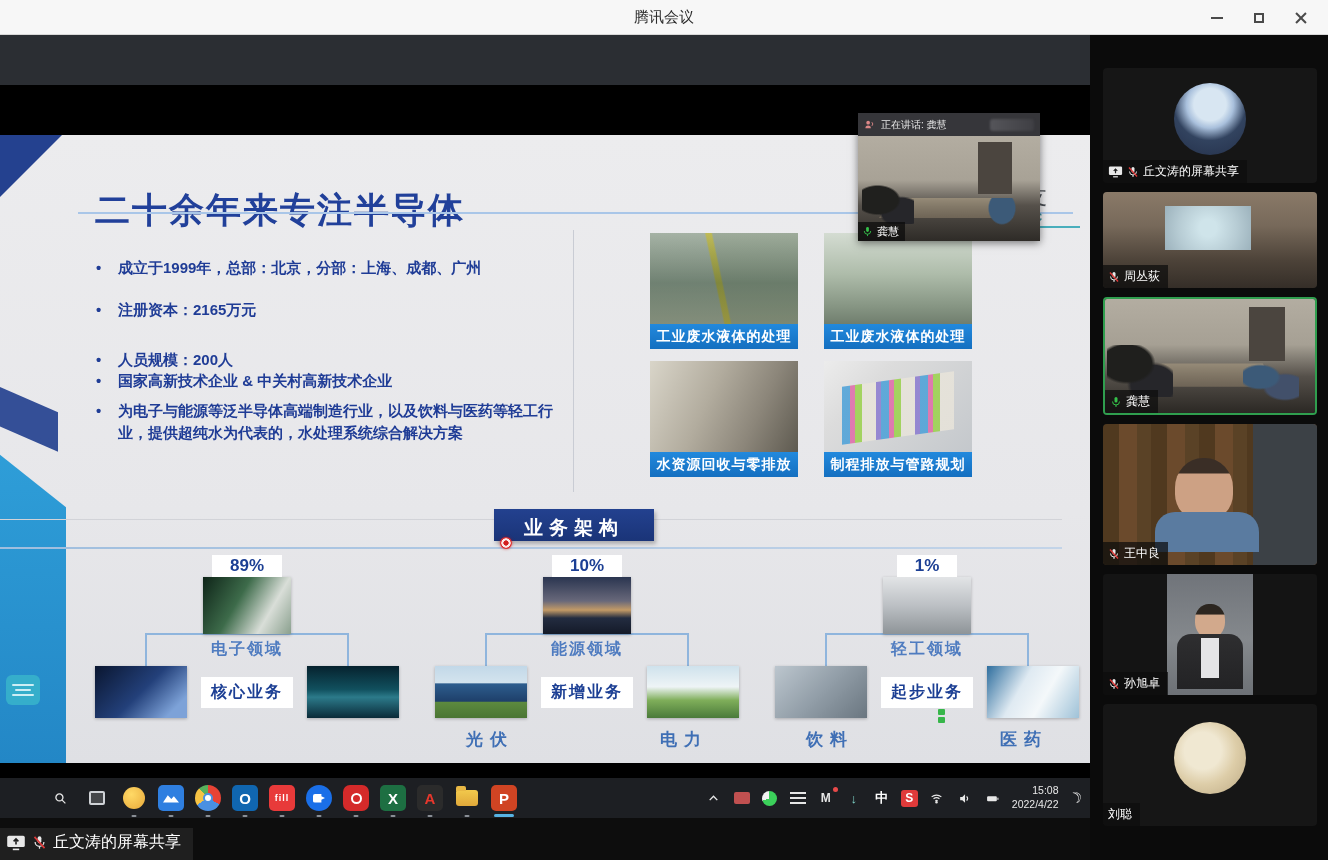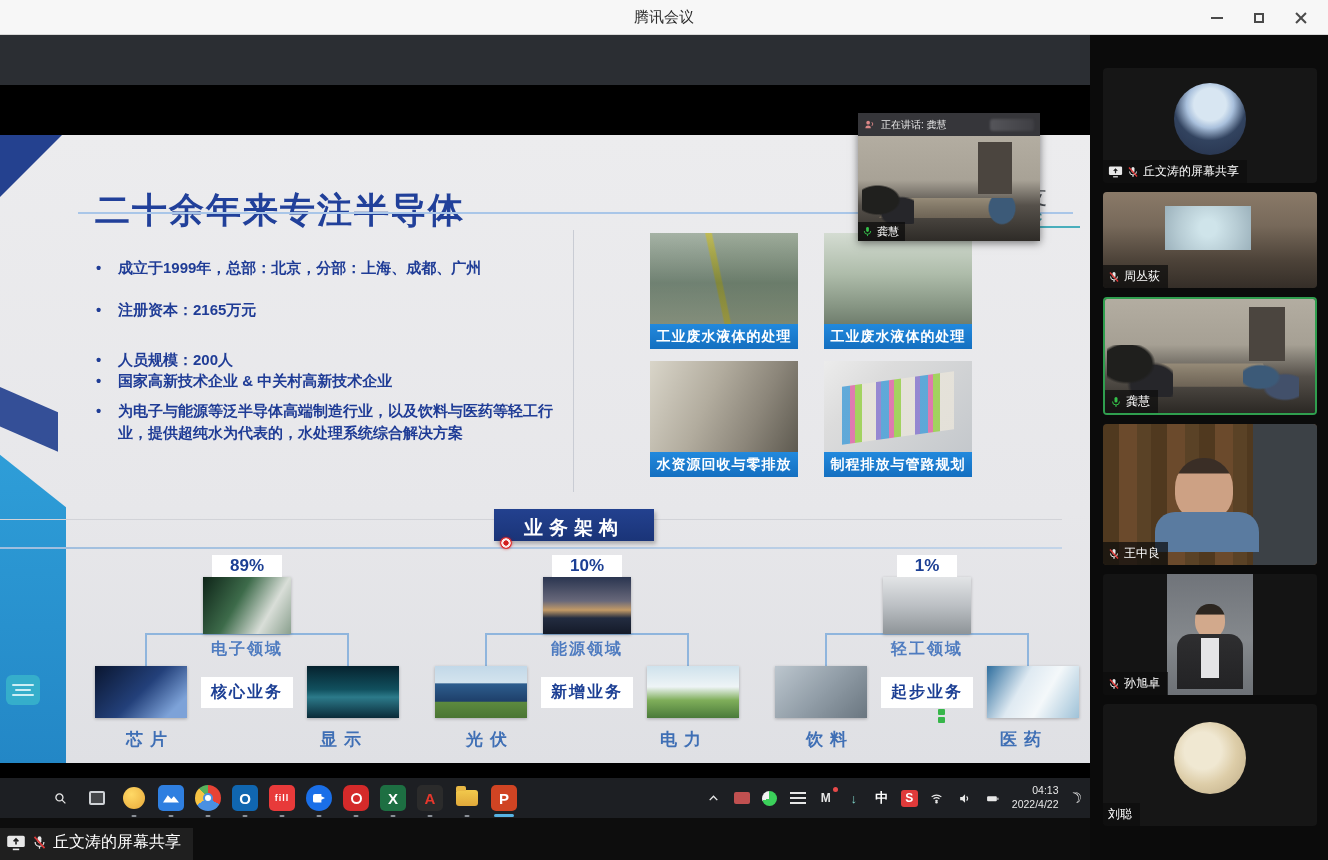--- a/index.html
+++ b/index.html
@@ -250,24 +250,20 @@
         <div class="group">
           <div class="bracket"></div>
           <div class="pct-box"><span>89%</span></div>
           <div class="g-main gm1"></div>
           <div class="g-domain">电子领域</div>
           <div class="sub-row">
             <div class="g-sub gs1L"></div>
             <div class="role-box"><span>核心业务</span></div>
             <div class="g-sub gs1R"></div>
           </div>
-          <div class="sub-labels">
-            <span>芯片</span>
-            <span>显示</span>
-          </div>
         </div>
 
         <div class="group">
           <div class="bracket"></div>
           <div class="pct-box"><span>10%</span></div>
           <div class="g-main gm2"></div>
           <div class="g-domain">能源领域</div>
           <div class="sub-row">
             <div class="g-sub gs2L"></div>
             <div class="role-box"><span>新增业务</span></div>
@@ -410,21 +406,21 @@
               <path d="M16 8a6 6 0 0 1 0 8" fill="none" stroke="#e8e8e8" stroke-width="2"></path>
             </svg>
         </div>
         <div class="tray-ic">
           <svg class="mini" viewBox="0 0 24 24" fill="#e8e8e8">
               <rect x="2" y="8" width="18" height="9" rx="2"></rect>
               <rect x="21" y="10.5" width="2" height="4"></rect>
             </svg>
         </div>
         <div class="clock">
-          <div>04:13</div>
+          <div>15:08</div>
           <div>2022/4/22</div>
         </div>
         <div class="moon">☽</div>
       </div>
     </div>
 
     <div class="stage-strip">
       <div class="stage-label">
         <svg class="icon-share" width="20" height="16" viewBox="0 0 24 20">
             <rect x="1" y="1" width="22" height="14" rx="2" fill="#e8e8e8"></rect>

